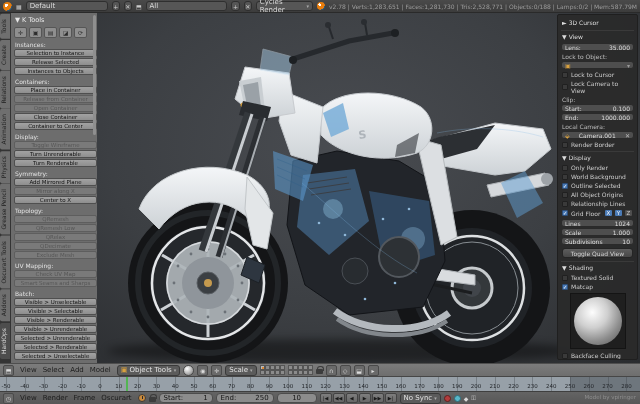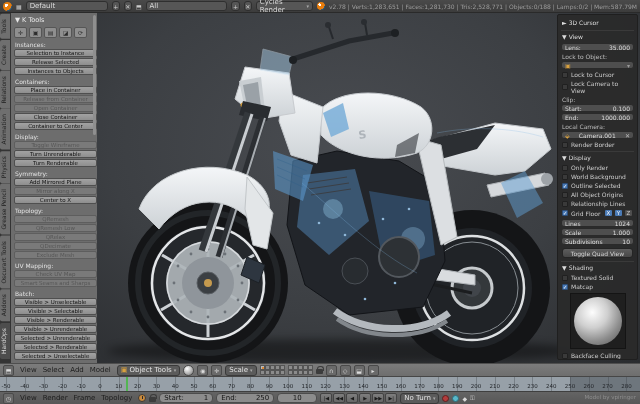--- a/index.html
+++ b/index.html
@@ -605,21 +605,21 @@
     </div>
   <div id="cur-frame-line" style="left: 126.32px;"></div>
 </div>
 
 <div id="t-header">
   <span class="hicon">◷</span>
   <span id="t-menus" style="display:flex;">
       <span class="hbtn">View</span>
       <span class="hbtn">Render</span>
       <span class="hbtn">Frame</span>
-      <span class="hbtn">Topology</span>
+      <span class="hbtn">Oscurart</span>
     </span>
   <span class="clockicon"></span>
   <span class="lock"></span>
   <span class="tfield" style="width:54px;">
     <span>Start:</span>
     <span>1</span>
   </span>
   <span class="tfield" style="width:58px;">
     <span>End:</span>
     <span>250</span>
@@ -629,21 +629,21 @@
   </span>
   <span class="transport" id="transport">
       <span class="tpbtn">|◀</span>
       <span class="tpbtn">◀◀</span>
       <span class="tpbtn">◀</span>
       <span class="tpbtn">▶</span>
       <span class="tpbtn">▶▶</span>
       <span class="tpbtn">▶|</span>
     </span>
   <span class="hdrop">
-    <span>No Turn</span>
+    <span>No Sync</span>
     <span class="dd">▾</span>
   </span>
   <span class="rec"></span>
   <span class="syncdot"></span>
   <span class="keyicon">◆</span>
   <span class="keyicon">⚿</span>
 </div>
 
 <div id="vp-watermark">Model by vpiringer</div>
 

